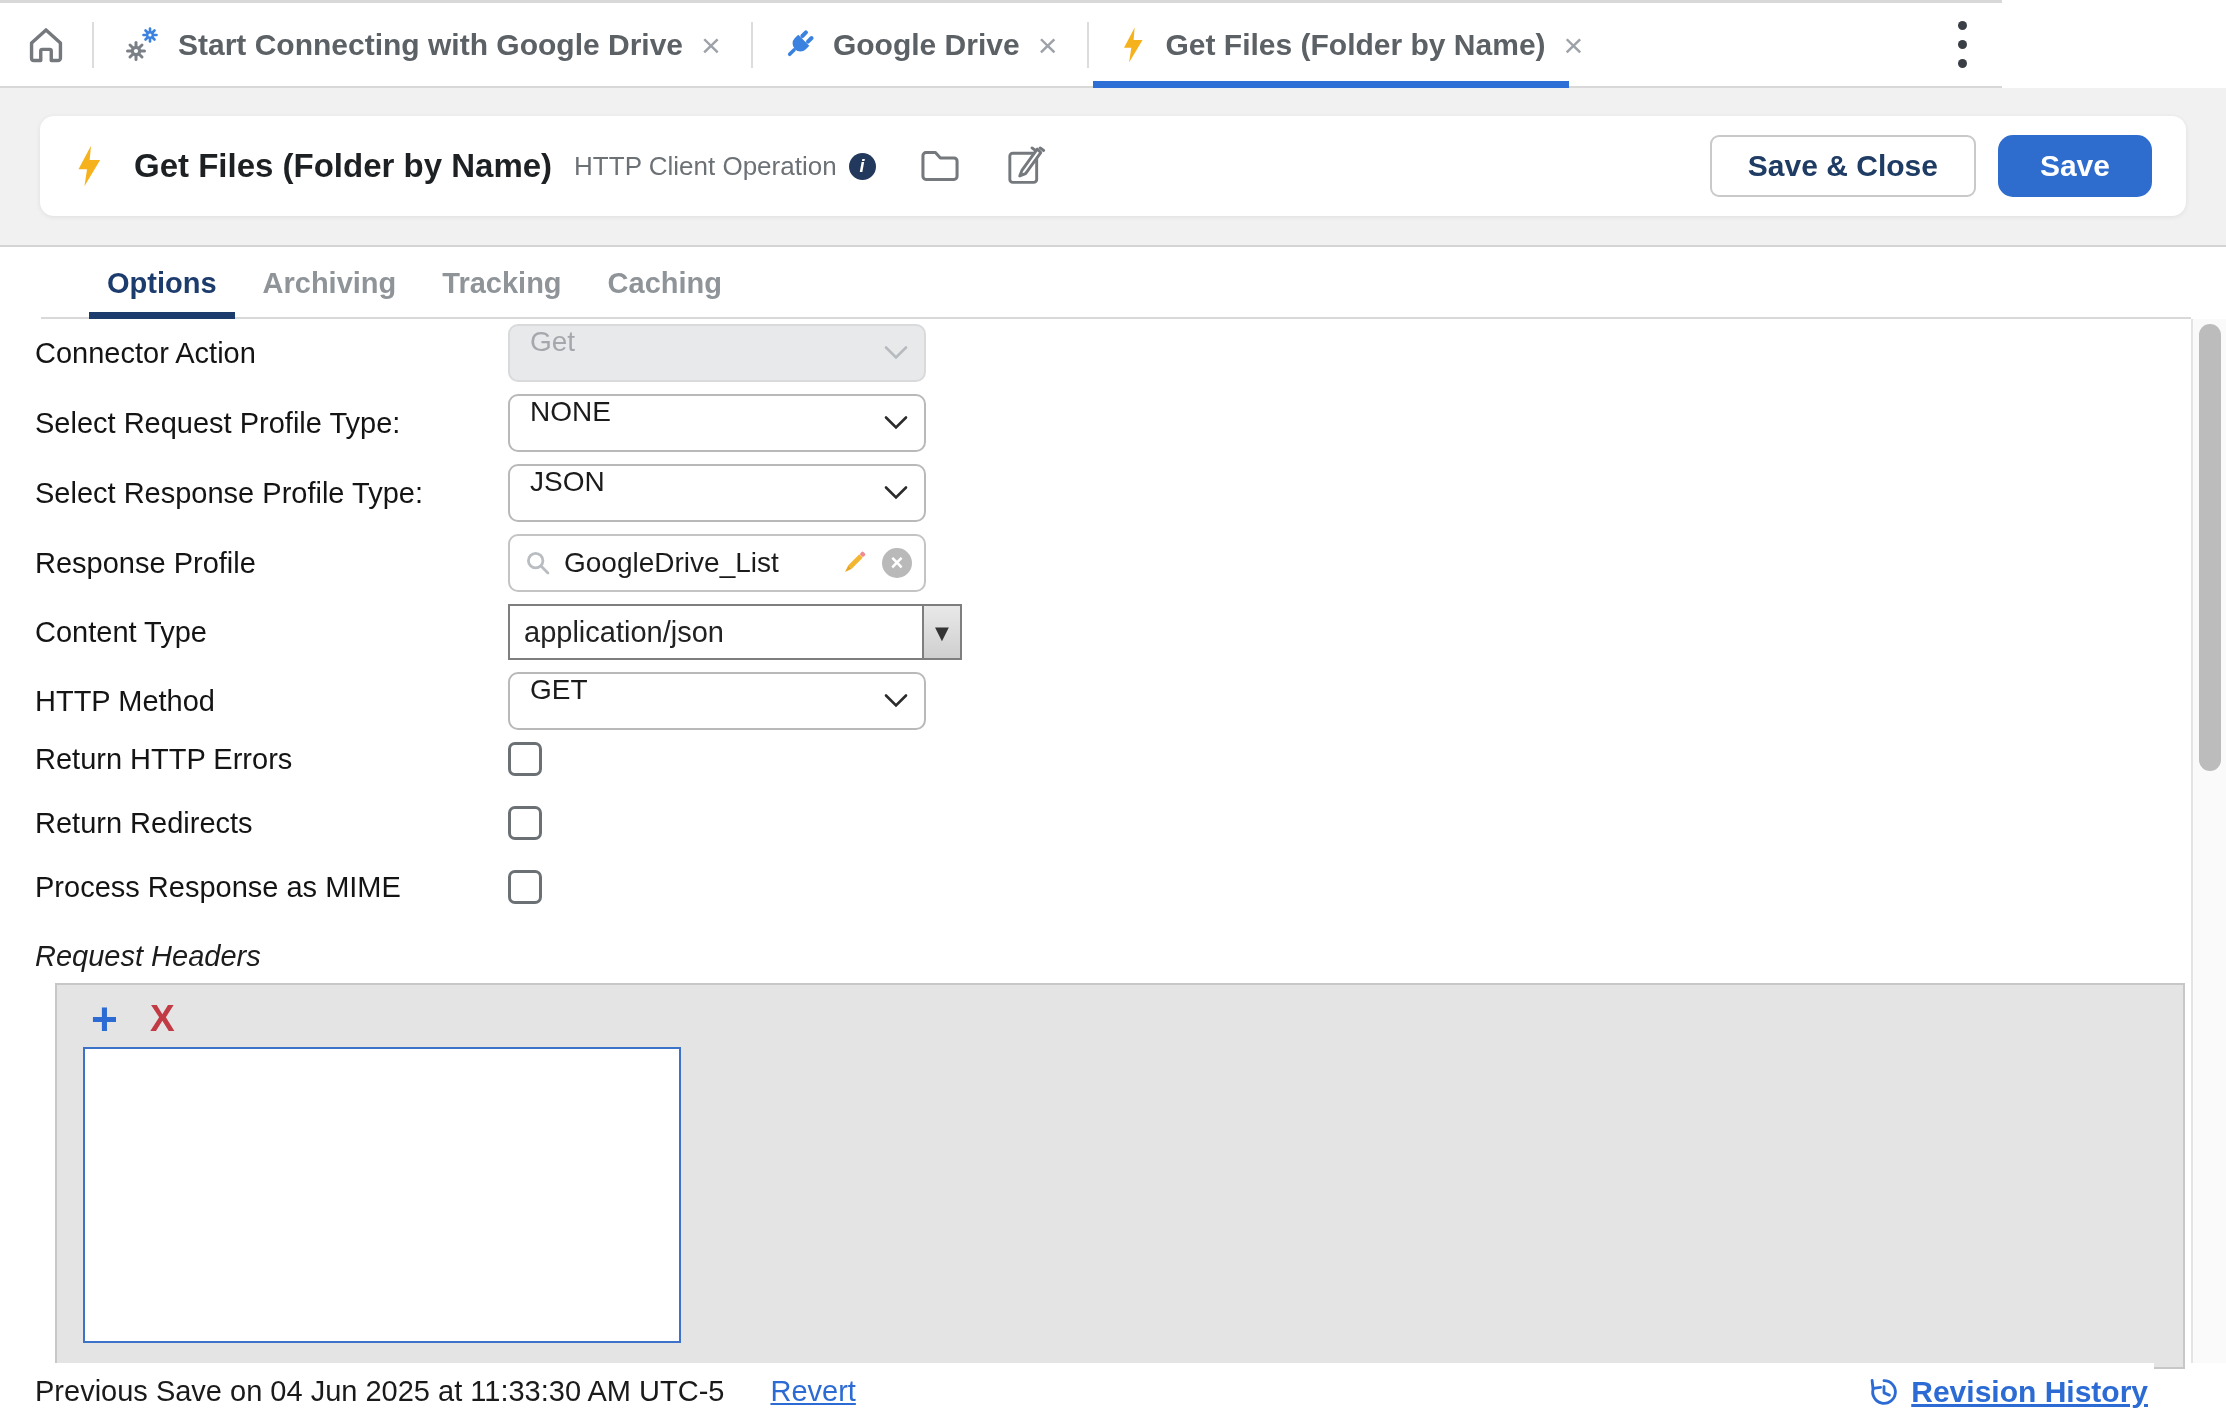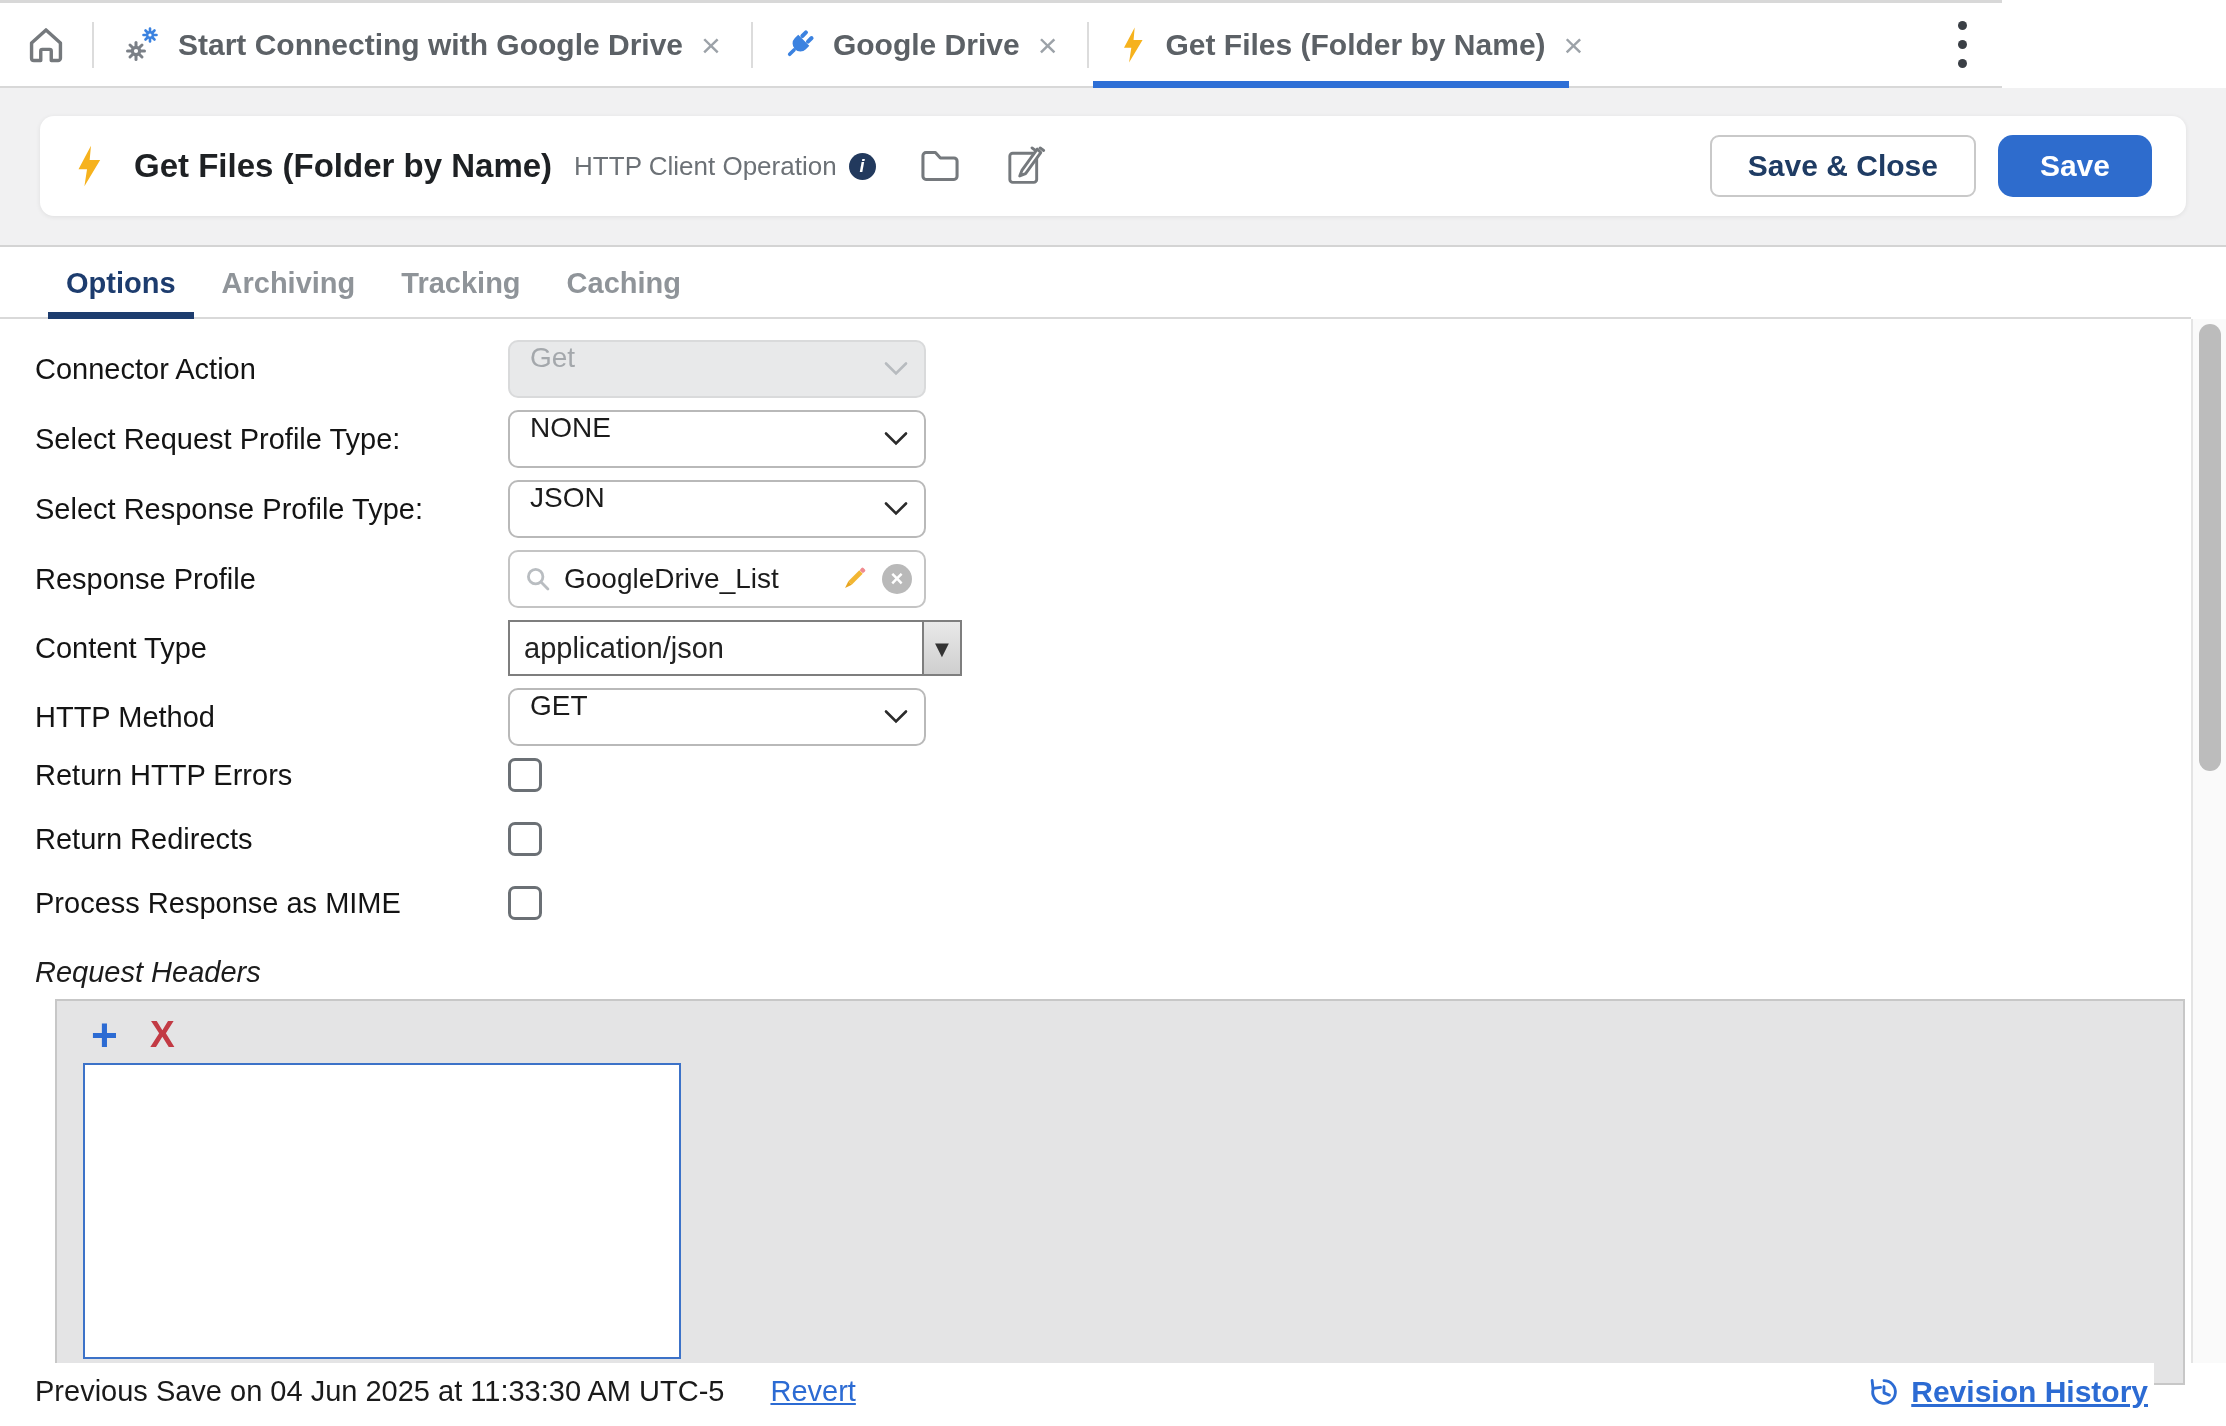--- a/index.html
+++ b/index.html
@@ -38,28 +38,28 @@
   .hc-actions { margin-left:auto; display:flex; align-items:center; gap:22px; }
   .btn-secondary { height:62px; padding:0 36px; background:#fff; border:2px solid #c9c9c9;
                    border-radius:9px; font-family:inherit; font-size:30px; font-weight:700;
                    color:#1f3c64; cursor:pointer; }
   .btn-primary { height:62px; padding:0 42px; background:#2e6ccd; border:none; border-radius:15px;
                  font-family:inherit; font-size:30px; font-weight:700; color:#fff; cursor:pointer; }
 
   
   .content { position:absolute; left:0; top:249px; width:2191px; bottom:63px; background:#fff; }
   .subtabs { height:70px; display:flex; align-items:center; gap:46px; padding-left:66px;
-             border-bottom:2px solid #d9d9d9; }
+             border-bottom:2px solid #d9d9d9;margin-left:41px; }
   .subtab { position:relative; font-size:29px; font-weight:700; color:#8f9499; height:100%;
             display:flex; align-items:center; cursor:default; }
   .subtab.active { color:#1d3c6e; }
   .subtab.active::after { content:""; position:absolute; left:-18px; right:-18px; bottom:-2px;
                           height:7px; background:#1d3c6e; }
 
-  .form { padding:21px 0 0 35px; }
+  .form { padding:5px 0 0 35px; }
   .frow { display:flex; align-items:center; margin-bottom:12px; }
   .flabel { width:473px; font-size:29px; color:#141414; }
   .ctrl { position:relative; width:418px; height:58px; }
   .select { width:418px; height:58px; border:2px solid #b9b9b9; border-radius:10px; background:#fff;
             display:flex; align-items:flex-start; padding:0 50px 0 20px; font-size:28px; color:#1b1b1b; }
   .select.disabled { background:#e8e9ea; border-color:#d9dadb; color:#a4a8ac; }
   .select .chev { position:absolute; right:18px; top:50%; transform:translateY(-50%); display:flex; }
 
   .searchbox { width:418px; height:58px; border:2px solid #c4c4c4; border-radius:10px; background:#fff;
                display:flex; align-items:center; padding:0 12px 0 14px; gap:12px; }

